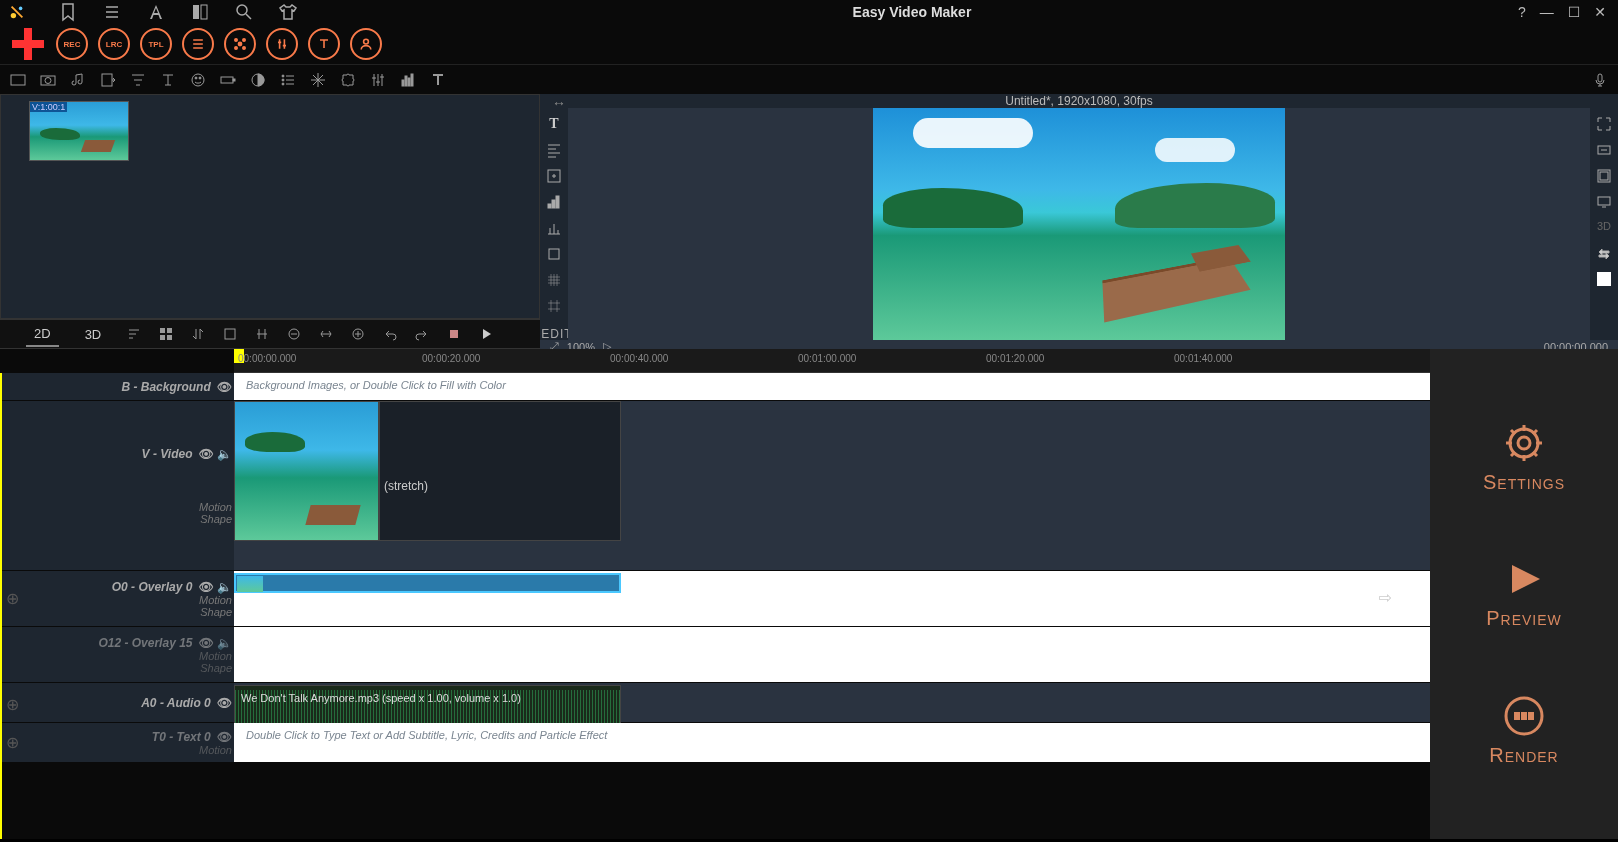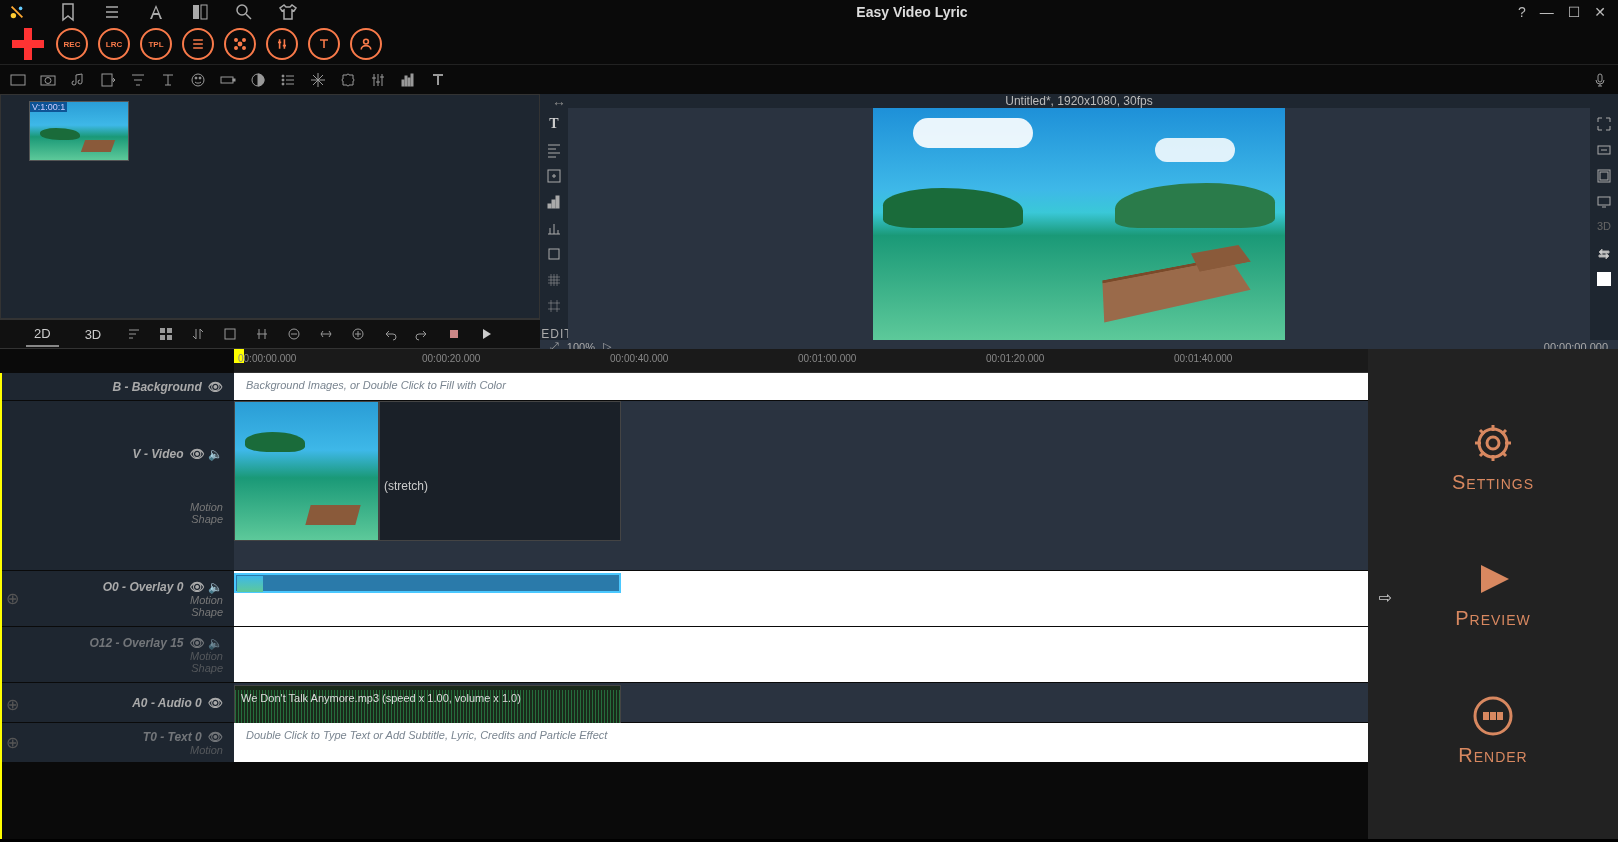--- a/index.html
+++ b/index.html
@@ -59,42 +59,42 @@
 .midbar .menus { display:flex; gap:40px; margin-left:30px; }
 .midbar .menus span { color:#aaa; font-size:12px; letter-spacing:1px; }
 
 .lower { display:flex; height:490px; }
 .timeline-area { flex:1; display:flex; background:#0a0a0a; }
 .ruler { height:24px; background:#1a1a1a; display:flex; position:relative; border-bottom:1px solid #333; }
 .ruler .tick { position:absolute; top:4px; color:#888; font-size:10px; }
 .ruler .playhead { position:absolute; left:0; top:0; width:10px; height:14px; background:#ff0; }
 
 .track { border-bottom:1px solid #0a0a0a; background:#1e2630; }
-.trk-lbl { height:100%; display:flex; flex-direction:column; align-items:flex-end; justify-content:center; padding-right:11px; color:#888; font-style:italic; font-size:12px; }
+.trk-lbl { height:100%; display:flex; flex-direction:column; align-items:flex-end; justify-content:center; padding-right:2px; color:#888; font-style:italic; font-size:12px; }
 .trk-lbl .main { color:#aaa; font-weight:bold; font-style:italic; }
 .trk-lbl .sub { font-size:11px; color:#777; }
 .trk-lbl .icons { display:inline-flex; gap:6px; margin-left:6px; font-style:normal; }
 .track-content { position:relative; background:#ffffff; }
 .track-content.dark { background:#2a3340; }
 .track-content .hint { position:absolute; left:12px; top:6px; color:#7a8590; font-style:italic; font-size:11px; }
 .track-content .clip { position:absolute; left:0; top:0; height:100%; background:#1a2028; border:1px solid #444; }
 .track-content .clip.vid { background:linear-gradient(to bottom,#2a9dd6 0%,#3eb8e8 35%,#1a9977 55%,#5dc99a 100%); }
 .track-content .clip.vid::after { content:''; position:absolute; bottom:15px; right:20px; width:50px; height:20px; background:#8a5a3a; transform:skewX(-15deg); }
 .track-content .clip.vid::before { content:''; position:absolute; top:30px; left:10px; width:60px; height:20px; background:#1a6b3a; border-radius:50% 60% 30% 40%; }
 .track-content .clip.ovl { background:#2a7aaa; border:2px solid #4ac8ff; }
 .track-content .clip.aud { background:#1a2a1a; }
 .track-content .clip.aud::before { content:''; position:absolute; left:0; right:0; top:4px; bottom:4px; background:repeating-linear-gradient(90deg,#2a8a4a 0,#2a8a4a 1px,transparent 1px,transparent 3px); opacity:.7; }
 .track-content .side-lbl { position:absolute; left:150px; top:50%; transform:translateY(-50%); color:#ccc; font-size:12px; }
 .track-content .aud-lbl { position:absolute; left:6px; top:6px; color:#ddd; font-size:11px; z-index:2; }
 .trk-add { position:absolute; left:6px; color:#555; font-size:16px; }
 
 .tracks-scroll { flex:1; display:flex; flex-direction:column; position:relative; }
 .tracks-scroll .yline { position:absolute; left:0; top:24px; bottom:0; width:2px; background:#ff0; z-index:5; }
 
-.right-panel { width:250px; background:#222; display:flex; flex-direction:column; align-items:center; justify-content:space-around; padding:40px 0; }
+.right-panel { width:188px; background:#222; display:flex; flex-direction:column; align-items:center; justify-content:space-around; padding:40px 0; }
 .rp-item { display:flex; flex-direction:column; align-items:center; gap:6px; }
 .rp-item .icon { width:44px; height:44px; }
 .rp-item .lbl { color:#d88860; font-size:14px; letter-spacing:1px; }
 .rp-item .lbl .big { font-size:20px; }
 .arrow-right { position:absolute; right:226px; top:588px; color:#ccc; font-size:16px; }
 
 .gear { fill:none; stroke:#d88860; stroke-width:3; }
 .playtri { fill:#d88860; }
 .rndcirc { fill:none; stroke:#d88860; stroke-width:3; }
 
@@ -124,21 +124,21 @@
       <rect x="3" y="3" width="6" height="14" fill="#aaa"></rect>
       <rect x="11" y="3" width="6" height="14" fill="none" stroke="#aaa"></rect>
     </svg>
   <svg class="tbicon" viewBox="0 0 20 20">
       <circle cx="8" cy="8" r="5" fill="none" stroke="#aaa" stroke-width="1.5"></circle>
       <path d="M12 12l5 5" stroke="#aaa" stroke-width="1.5"></path>
     </svg>
   <svg class="tbicon" viewBox="0 0 20 20">
       <path d="M6 3l-4 3 2 3 2-1v9h8v-9l2 1 2-3-4-3-2 2h-4z" fill="none" stroke="#aaa" stroke-width="1.5"></path>
     </svg>
-  <div class="apptitle">Easy Video Lyric</div>
+  <div class="apptitle">Easy Video Maker</div>
   <div class="winctrl">
     <span>?</span>
     <span>—</span>
     <span>☐</span>
     <span>✕</span>
   </div>
 </div>
 
 <div class="toolbar1">
   <div class="plus-btn"></div>

